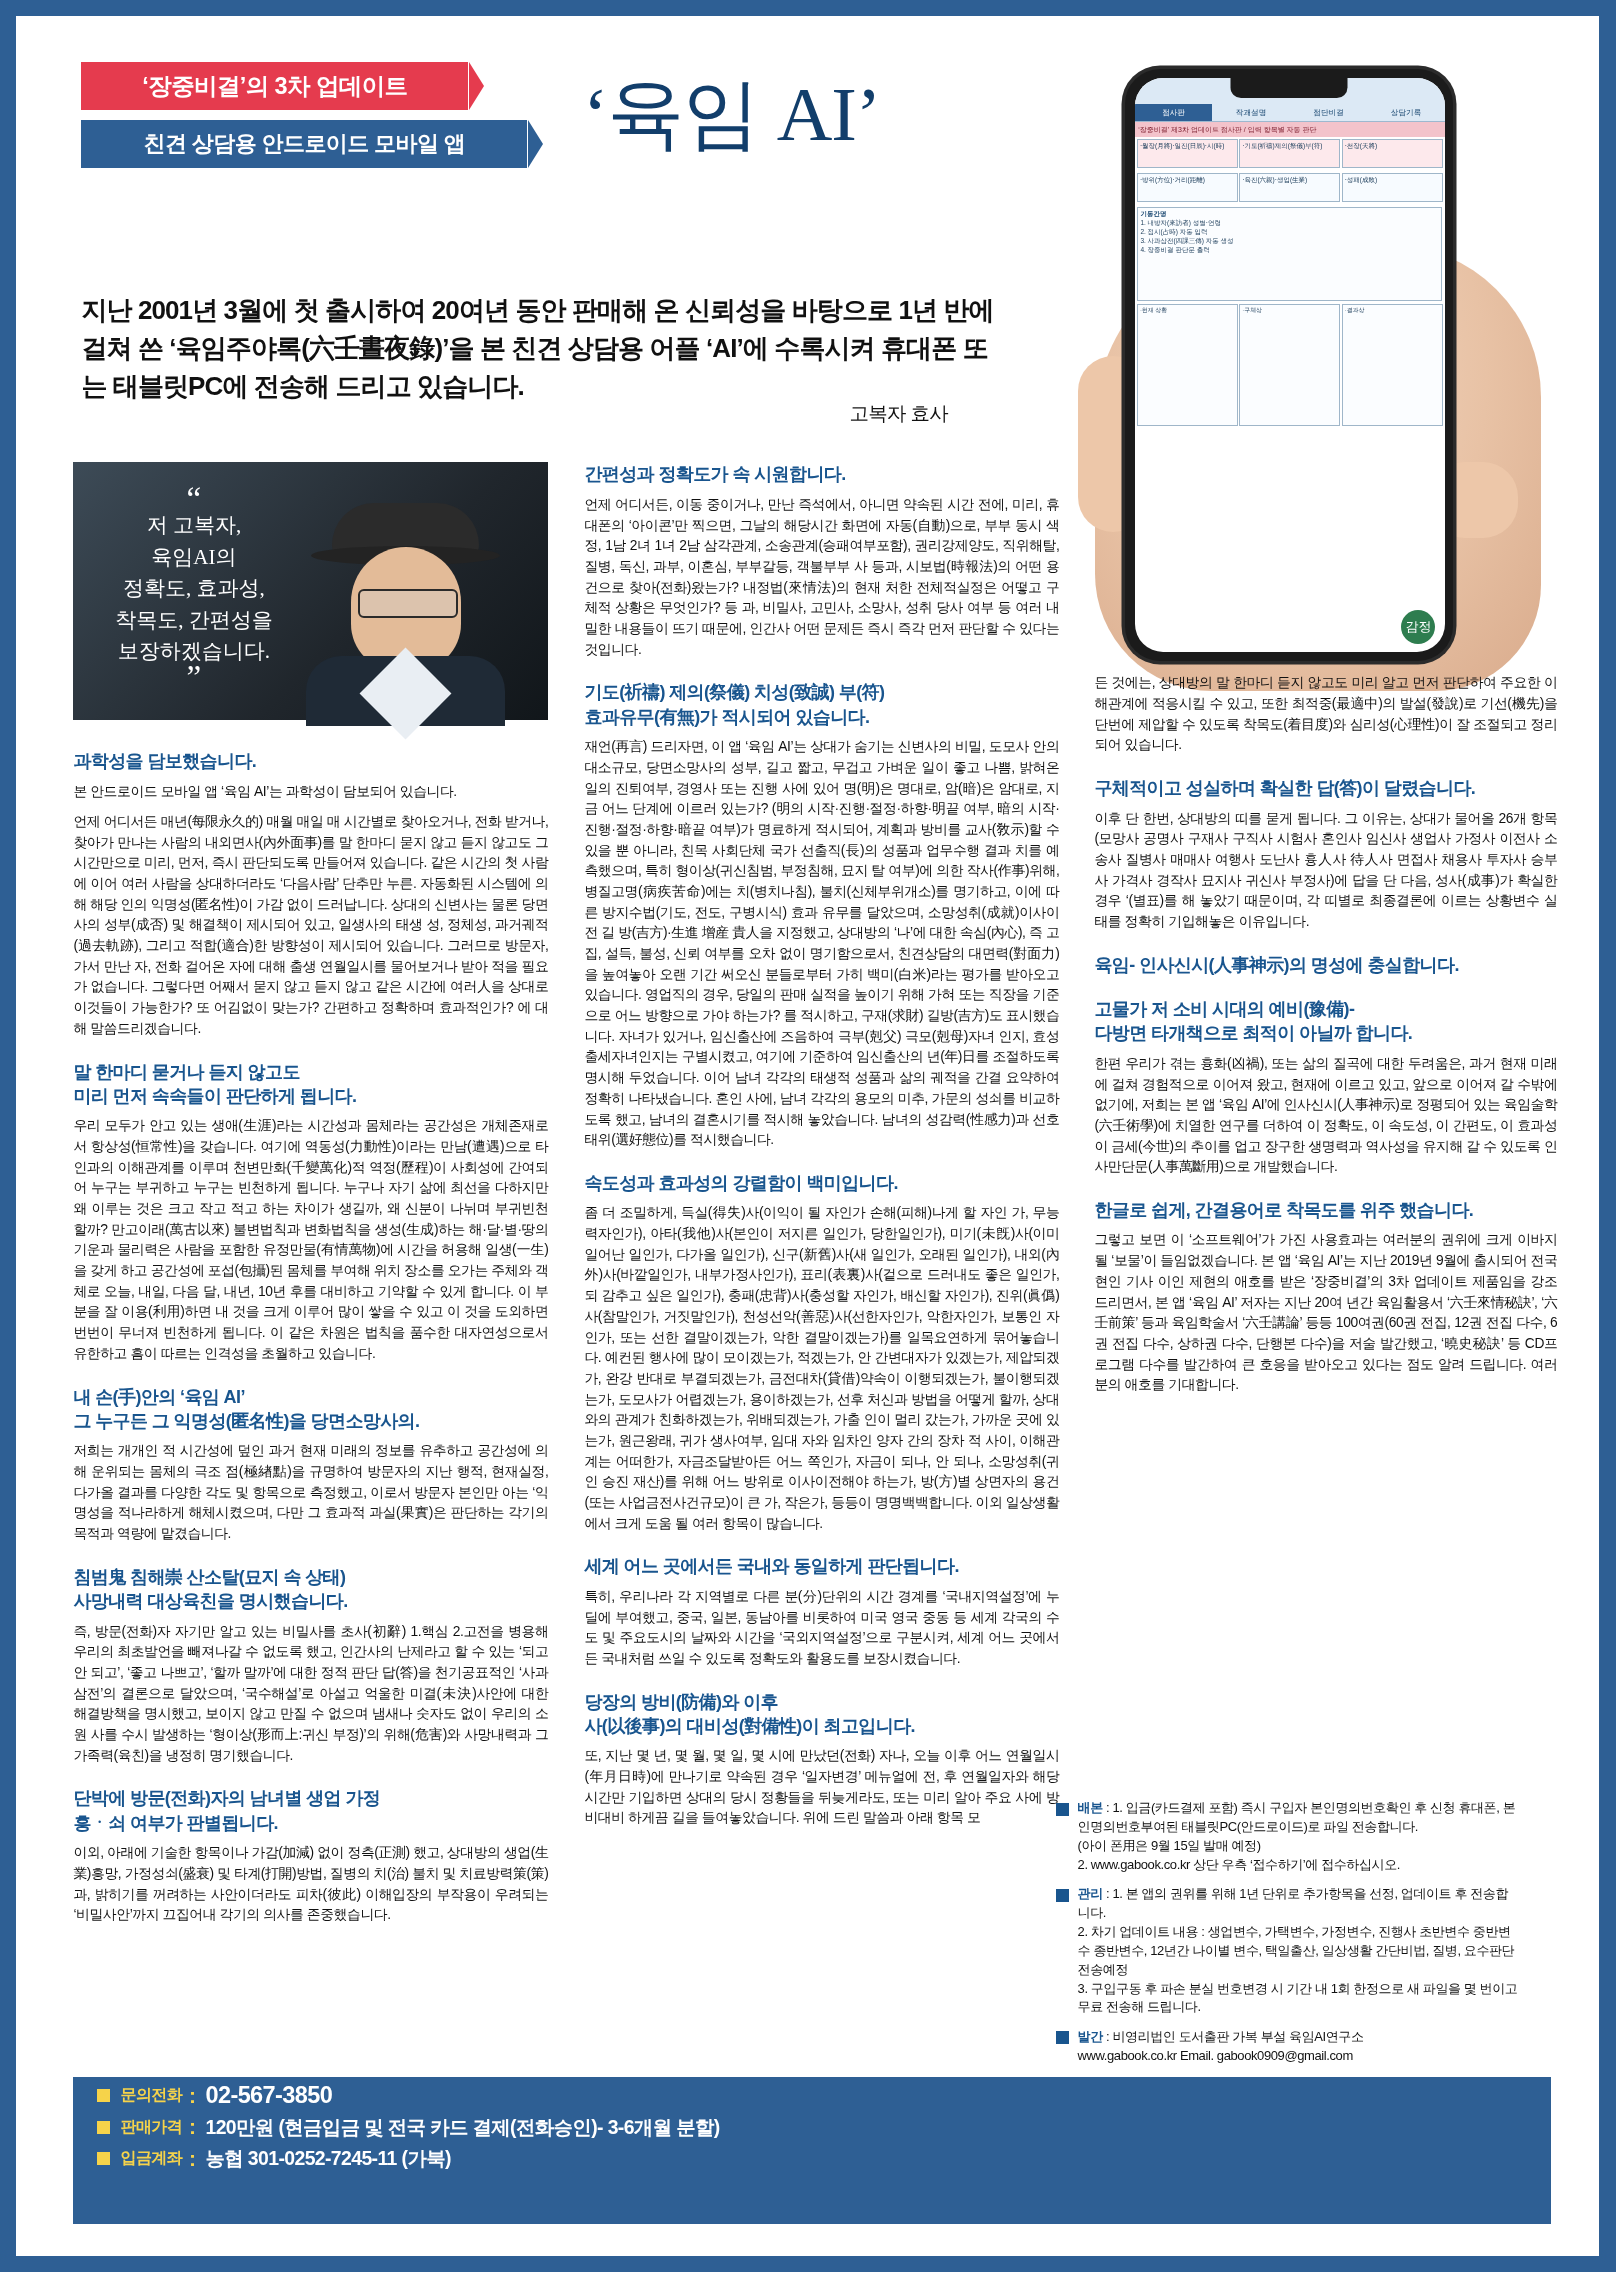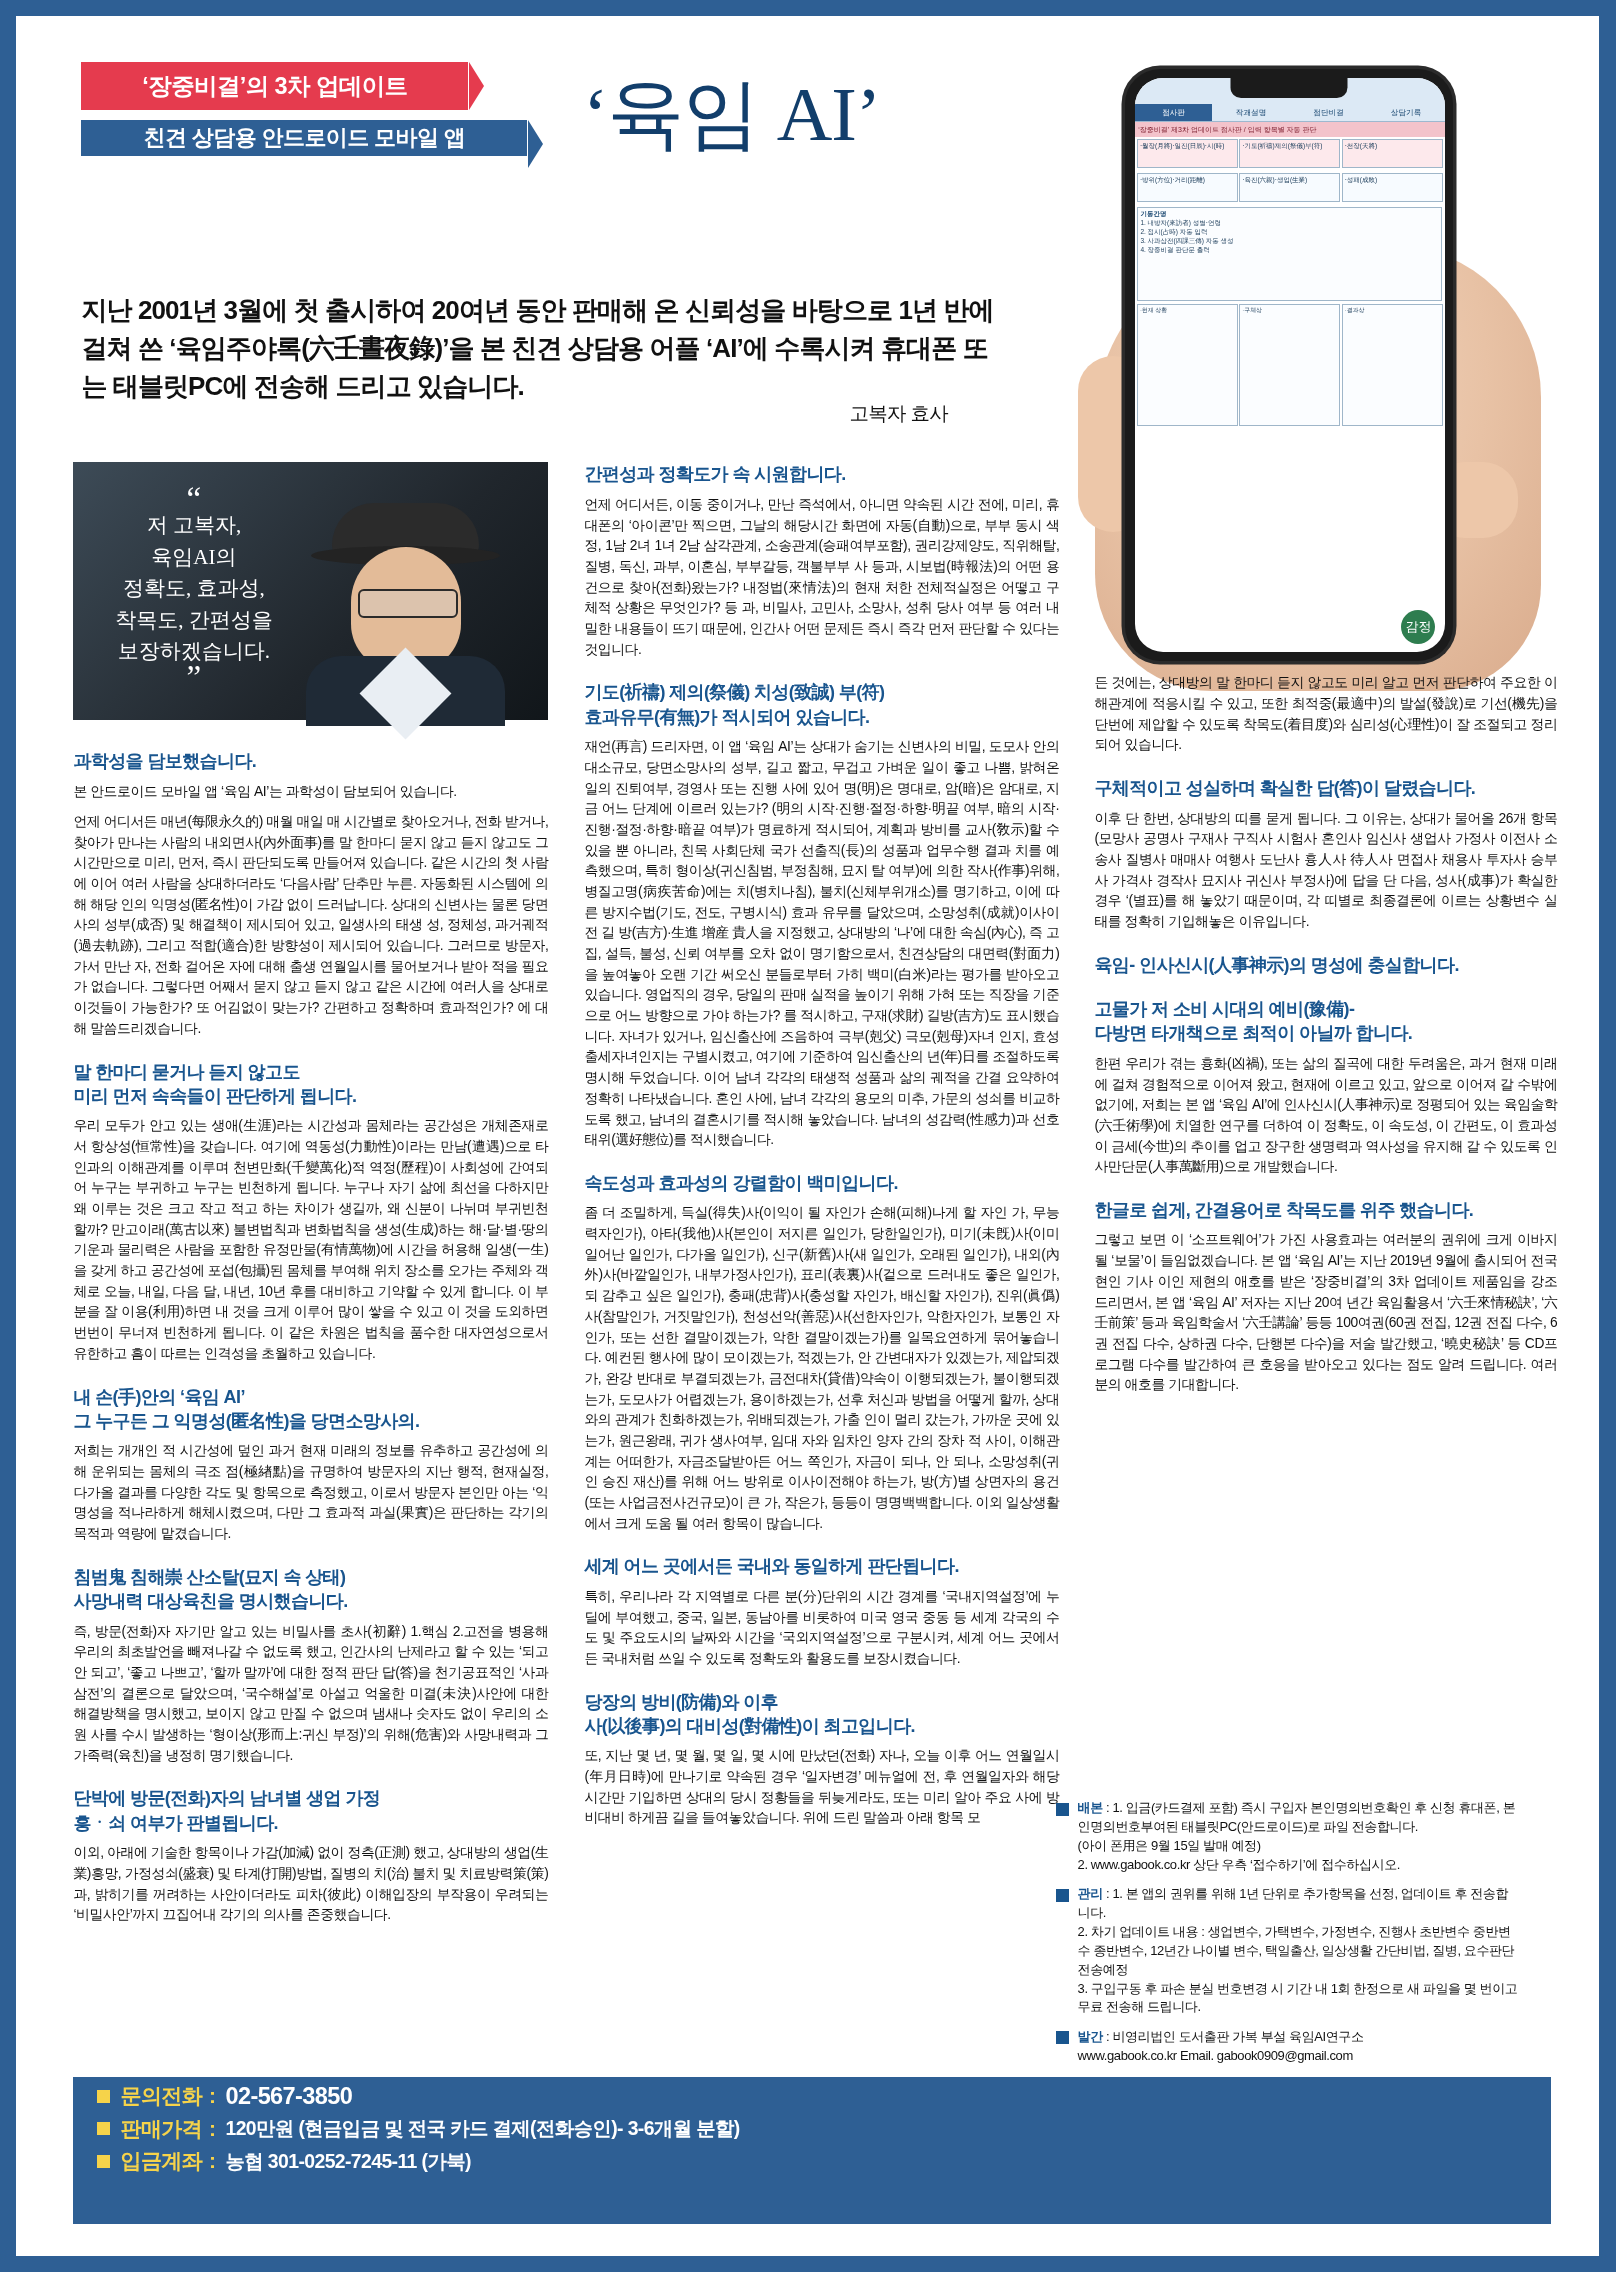--- a/index.html
+++ b/index.html
@@ -20,21 +20,21 @@
     position:absolute;left:65px;top:46px;width:387px;height:48px;
     background:#e53b4e;color:#fff;font-size:23.5px;font-weight:bold;
     display:flex;align-items:center;justify-content:center;
     letter-spacing:-0.6px;
   }
   .badge1:after{
     content:"";position:absolute;right:-15.2px;top:0;border-left:15.2px solid #e53b4e;
     border-top:24px solid transparent;border-bottom:24px solid transparent;
   }
   .badge2{
-    position:absolute;left:65px;top:104px;width:446px;height:36px;
+    position:absolute;left:65px;top:104px;width:446px;height:48px;
     background:#2e5f94;color:#fff;font-size:22px;font-weight:bold;
     display:flex;align-items:center;justify-content:center;letter-spacing:-0.6px;
   }
   .badge2:after{
     content:"";position:absolute;right:-15.2px;top:0;border-left:15.2px solid #2e5f94;
     border-top:24px solid transparent;border-bottom:24px solid transparent;
   }
   .bigtitle{
     position:absolute;left:504px;top:47px;width:422px;
     font-family:"Liberation Serif", serif;
@@ -119,21 +119,21 @@
   .ib-mark{width:13px;height:13px;background:#19558e;margin:3.5px 8.2px 0 0;flex:0 0 13px;}
   .ib-body{flex:1;}
   .ib-title{font-weight:bold;color:#19558e;display:inline;}
   
   .footer{
     position:absolute;left:57px;top:2061px;width:1478px;height:147px;
     background:#2e5f94;color:#fff;
   }
   .frow{display:flex;align-items:center;padding:4.7px 0 0 23.5px;}
   .fmark{width:13px;height:13px;background:#f6d34a;margin-right:10.6px;flex:0 0 13px;}
-  .flabel{color:#f6d34a;font-size:21px;font-weight:bold;letter-spacing:-0.6px;margin-right:7px;}
+  .flabel{color:#f6d34a;font-size:16px;font-weight:bold;letter-spacing:-0.6px;margin-right:7px;}
   .fcolon{color:#f6d34a;font-size:21px;font-weight:bold;margin-right:9.4px;}
   .fval{font-size:23.5px;font-weight:bold;letter-spacing:-0.6px;}
   .fval.small{font-size:19.4px;font-weight:bold;}
 </style>
 </head>
 <body>
 
 <div class="page">
 
   <div class="hdr">

